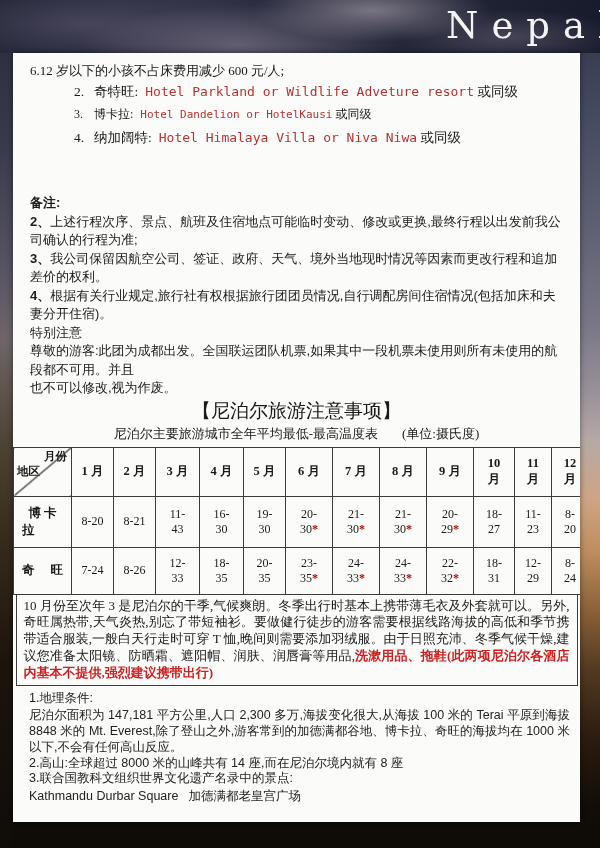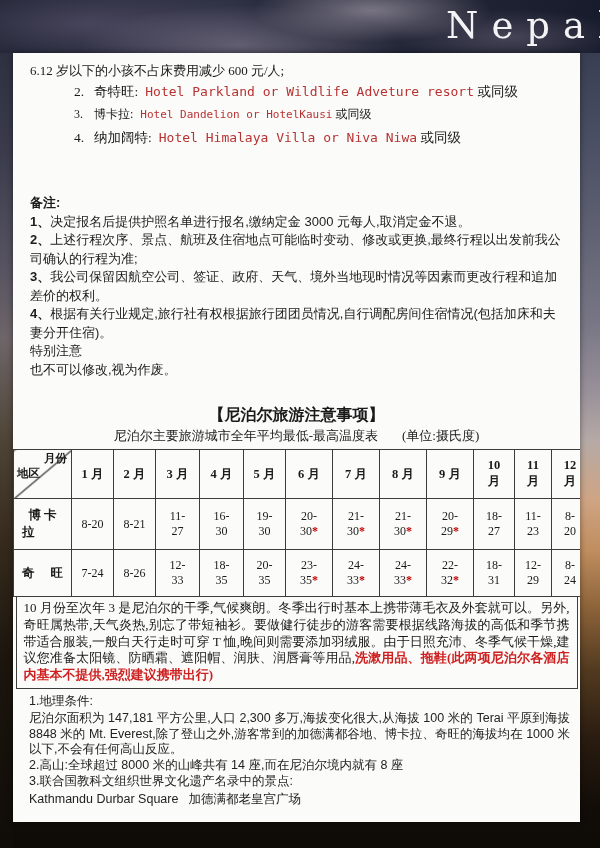--- a/index.html
+++ b/index.html
@@ -44,21 +44,21 @@
   .hotel-item .hname { color:#b83232; font-family:"DejaVu Sans Mono","Liberation Mono",monospace; font-size:11px; }
   .hotel-item.large { font-size:13.5px; }
   .hotel-item.large .hname { font-size:13px; }
 
   .notes { margin:45px 14px 0 17px; font-family:"Liberation Sans","DejaVu Sans",sans-serif;
     font-size:13px; line-height:18.5px; color:#1c1c1c; }
   .notes .nhead { font-weight:bold; }
   .note-line b { font-weight:bold; }
   .special-head { font-weight:normal; }
 
-  .tbl-title { margin-top:26px; text-align:center; font-size:16px; font-weight:bold; }
+  .tbl-title { margin-top:0; text-align:center; font-size:19px; font-weight:normal; }
   .tbl-sub { margin-top:1px; text-align:center; font-size:13px; }
   .tbl-sub .unit { margin-left:24px; }
 
   table.temp { width:562px; margin:4px auto 0; border-collapse:collapse; table-layout:fixed;
     font-size:12px; }
   table.temp th, table.temp td { border:1px solid #3c3c3c; text-align:center; padding:8px; }
   table.temp thead th { height:32px; font-size:12.5px; font-weight:bold; }
   table.temp tbody tr { height:17px; }
   th.corner { position:relative;
     background:linear-gradient(to bottom right, rgba(0,0,0,0) calc(50% - 1px), #3c3c3c calc(50% - .3px), #3c3c3c calc(50% + .3px), rgba(0,0,0,0) calc(50% + 1px)); }
@@ -96,26 +96,26 @@
 
     <div class="hotel-list">
         <div class="hotel-item large"><span class="num">2.</span><span class="city">奇特旺:</span><span class="hname">Hotel Parkland or Wildlife Adveture resort</span><span class="suffix"> 或同级</span></div>
         <div class="hotel-item"><span class="num">3.</span><span class="city">博卡拉:</span><span class="hname">Hotel Dandelion or HotelKausi</span><span class="suffix"> 或同级</span></div>
         <div class="hotel-item large"><span class="num">4.</span><span class="city">纳加阔特:</span><span class="hname">Hotel Himalaya Villa or Niva Niwa</span><span class="suffix"> 或同级</span></div>
       </div>
 
     <div class="notes">
       <div class="nhead">备注:</div>
       <div>
-          <div class="note-line"><b>1、</b><span>决定报名后提供护照名单进行报名,缴纳定金 3000 元每人,取消定金不退。</span></div>
           <div class="note-line"><b>2、</b><span>上述行程次序、景点、航班及住宿地点可能临时变动、修改或更换,最终行程以出发前我公司确认的行程为准;</span></div>
           <div class="note-line"><b>3、</b><span>我公司保留因航空公司、签证、政府、天气、境外当地现时情况等因素而更改行程和追加差价的权利。</span></div>
           <div class="note-line"><b>4、</b><span>根据有关行业规定,旅行社有权根据旅行团团员情况,自行调配房间住宿情况(包括加床和夫妻分开住宿)。</span></div>
         </div>
       <div class="special-head">特别注意</div>
+      <div>尊敬的游客:此团为成都出发。全国联运团队机票,如果其中一段机票未使用则所有未使用的航段都不可用。并且</div>
       <div>也不可以修改,视为作废。</div>
     </div>
 
     <div class="tbl-title">【尼泊尔旅游注意事项】</div>
     <div class="tbl-sub">
       <span>尼泊尔主要旅游城市全年平均最低-最高温度表</span><span class="unit">(单位:摄氏度)</span>
     </div>
 
     <table class="temp">
       <colgroup>
@@ -151,21 +151,21 @@
             <th>10 月</th>
             <th>11 月</th>
             <th>12 月</th>
           </tr>
       </thead>
       <tbody>
           <tr>
             <td class="region">博 卡 拉</td>
             <td>8-20</td>
             <td>8-21</td>
-            <td>11-27</td>
+            <td>11-43</td>
             <td>16-30</td>
             <td>19-30</td>
             <td>20-30<span class="ast">*</span></td>
             <td>21-30<span class="ast">*</span></td>
             <td>21-30<span class="ast">*</span></td>
             <td>20-29<span class="ast">*</span></td>
             <td>18-27</td>
             <td>11-23</td>
             <td>8-20</td>
           </tr>

